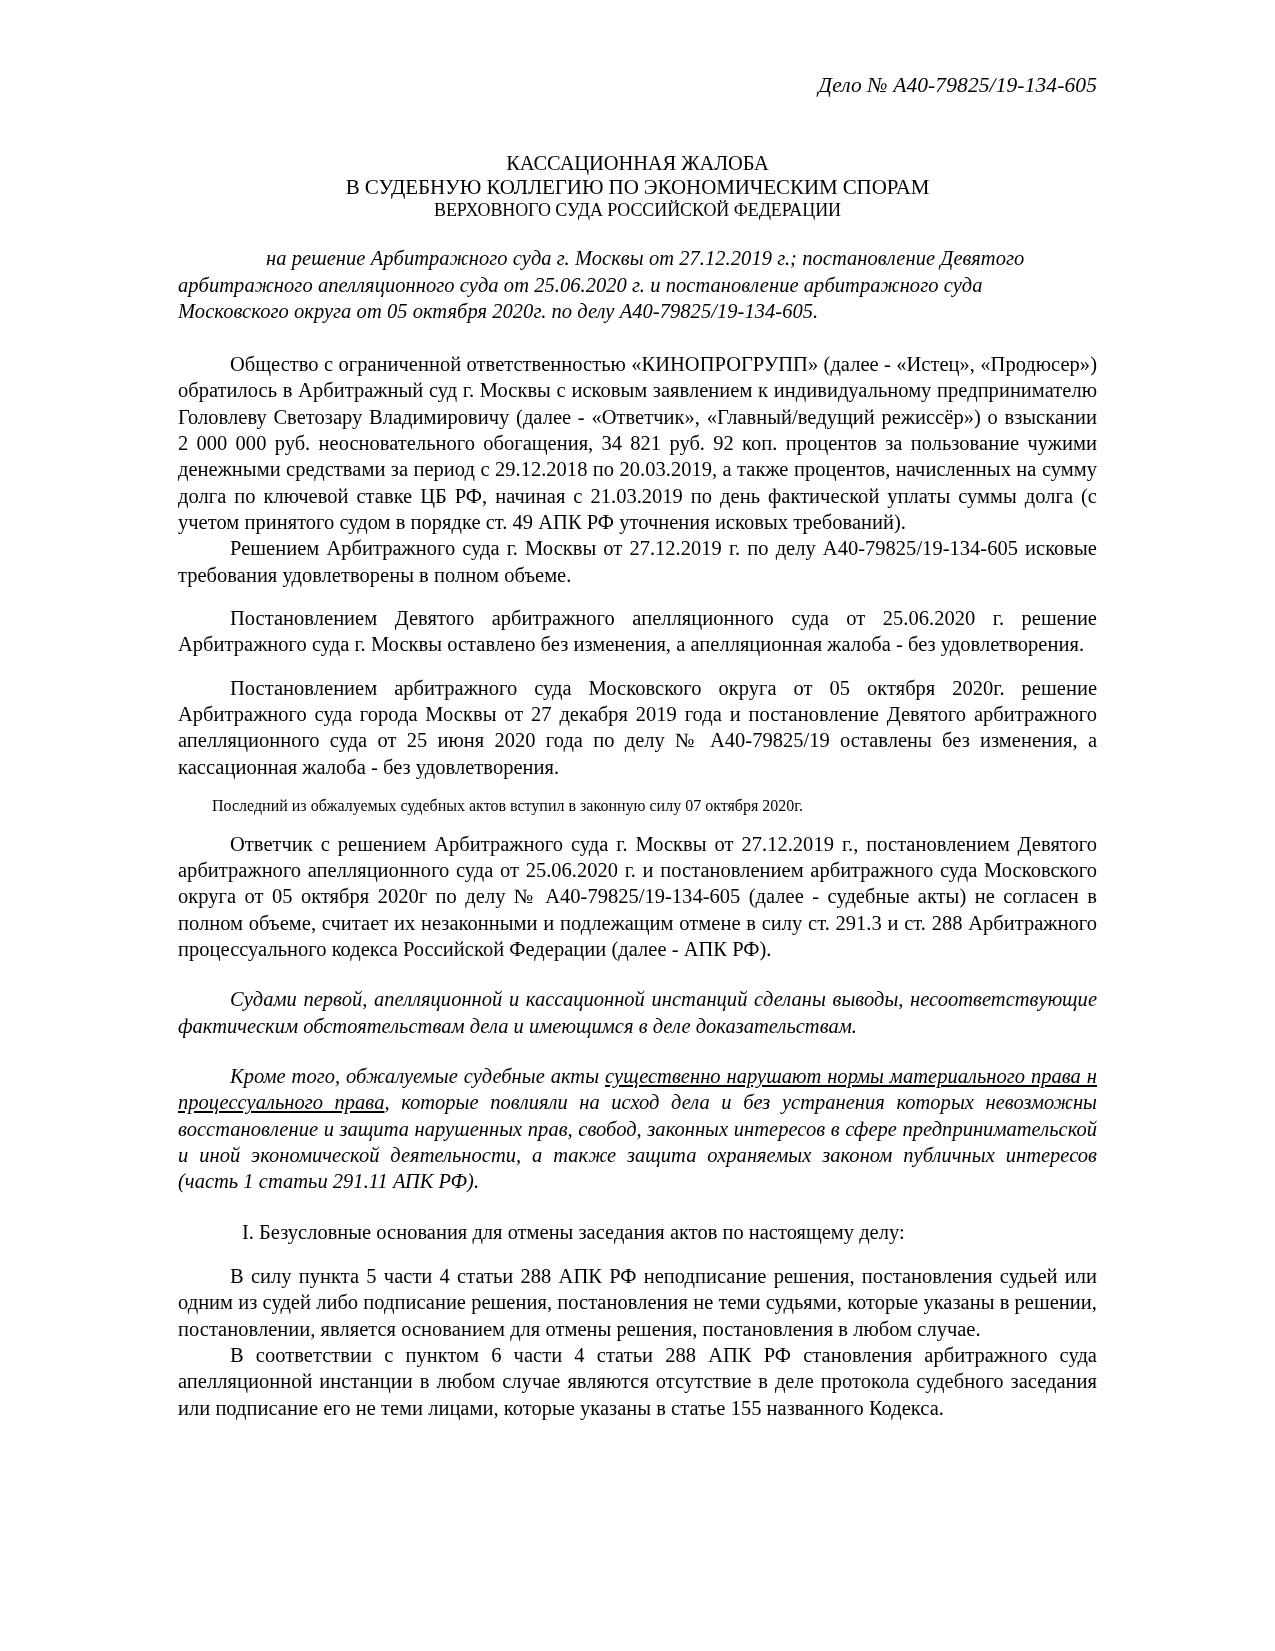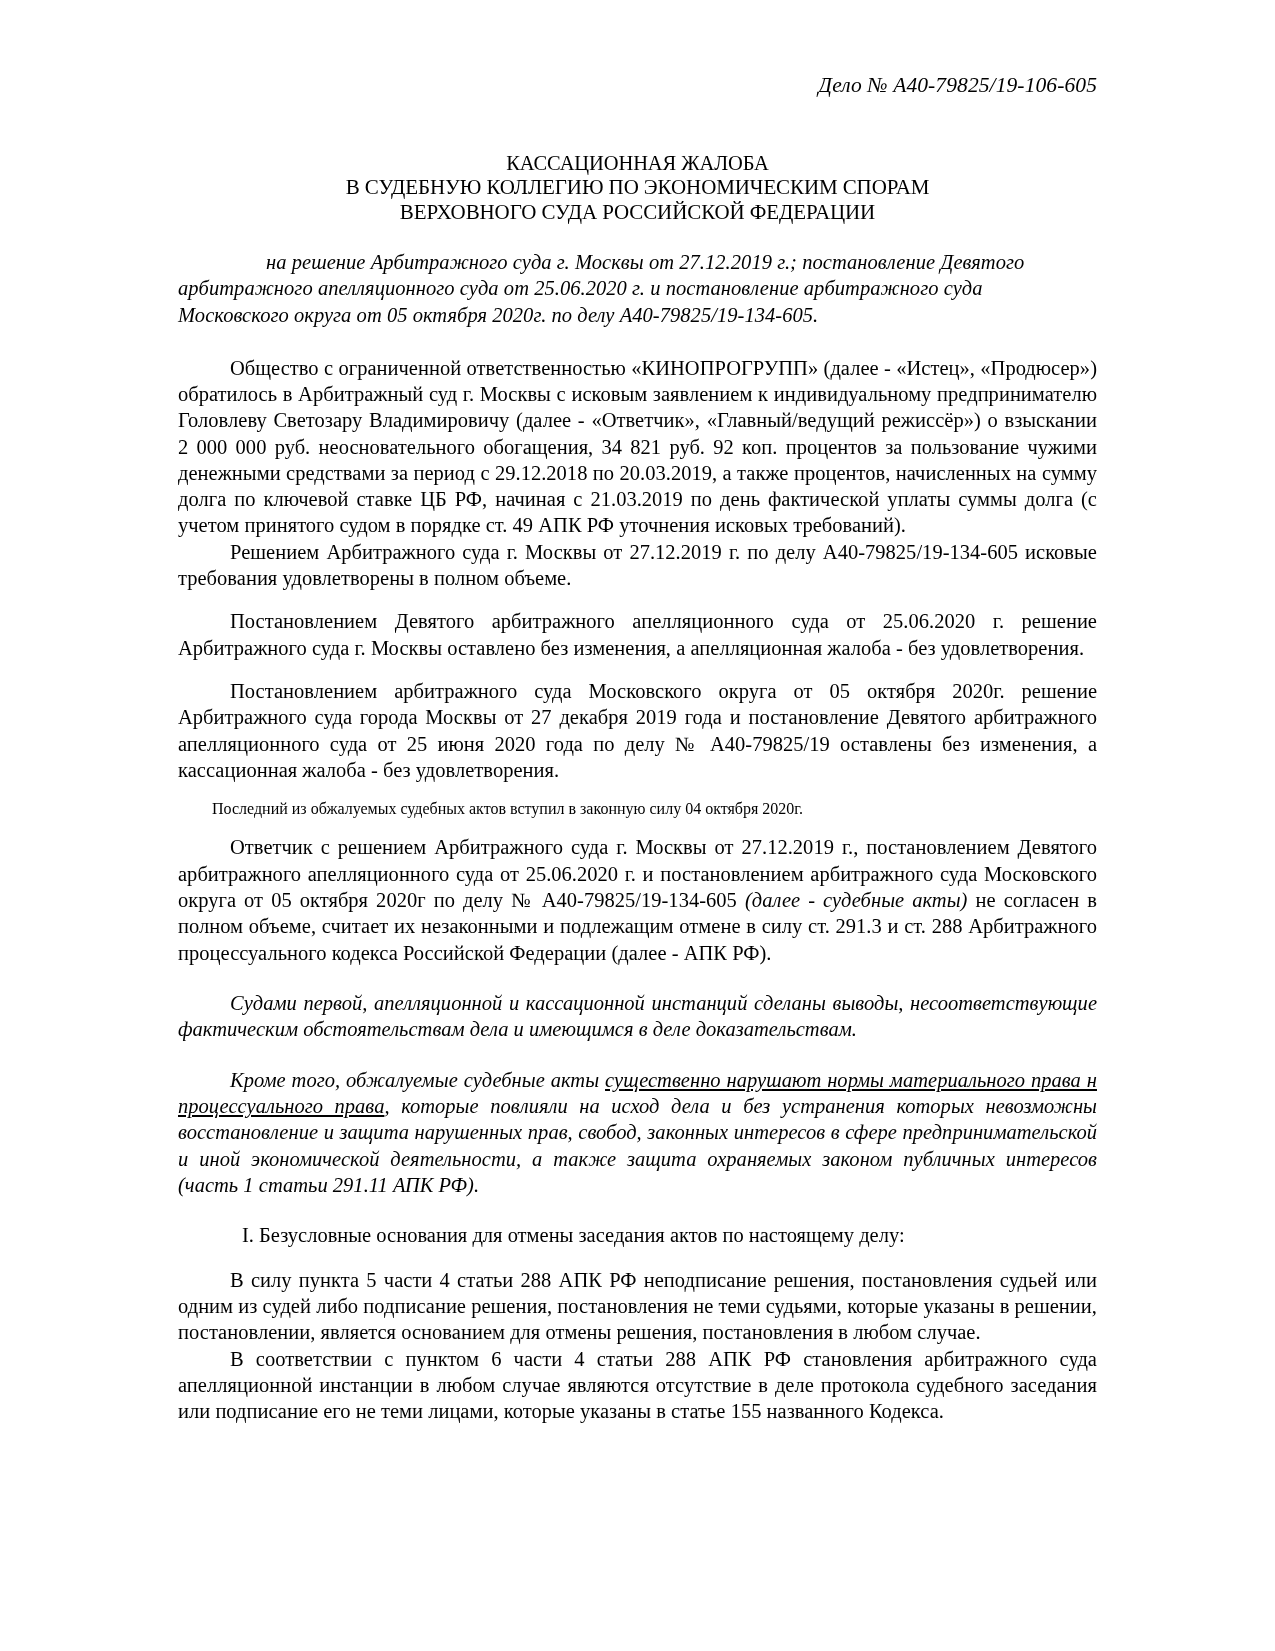--- a/index.html
+++ b/index.html
@@ -38,21 +38,21 @@
     line-height: 1.18;
     margin: 0 0 24px 0;
     letter-spacing: -0.1px;
     white-space: nowrap;
   }
   .title-line {
     display: block;
   }
   .title-line-1 { font-size: 20.5px; }
   .title-line-2 { font-size: 21px; }
-  .title-line-3 { font-size: 21px; }
+  .title-line-3 { font-size: 18px; }
 
   .subtitle {
     font-style: italic;
     font-size: 20.5px;
     line-height: 1.30;
     text-align: left;
     text-indent: 88px;
     margin: 0 0 26px 0;
     letter-spacing: 0.05px;
   }
@@ -83,47 +83,47 @@
   }
 
   p.section-head {
     font-size: 20.5px;
     line-height: 1.28;
     text-align: left;
     text-indent: 64px;
     margin: 24px 0 18px 0;
   }
 
-  .ital { font-style: italic; }
+  .ital { }
   .uline { text-decoration: underline; text-underline-offset: 2px; }
 </style>
 </head>
 <body>
 
 <div class="page">
 
-  <div class="doc-header">Дело № А40-79825/19-106-605</div>
+  <div class="doc-header">Дело № А40-79825/19-134-605</div>
 
   <div class="title-block">
     <span class="title-line title-line-1">КАССАЦИОННАЯ ЖАЛОБА</span>
     <span class="title-line title-line-2">В СУДЕБНУЮ КОЛЛЕГИЮ ПО ЭКОНОМИЧЕСКИМ СПОРАМ</span>
     <span class="title-line title-line-3">ВЕРХОВНОГО СУДА РОССИЙСКОЙ ФЕДЕРАЦИИ</span>
   </div>
 
   <div class="subtitle">на решение Арбитражного суда г. Москвы от 27.12.2019 г.; постановление Девятого арбитражного апелляционного суда от 25.06.2020 г. и постановление арбитражного суда Московского округа от 05 октября 2020г. по делу А40-79825/19-134-605.</div>
 
   <p class="body-par justify-last">Общество с ограниченной ответственностью «КИНОПРОГРУПП» (далее - «Истец», «Продюсер») обратилось в Арбитражный суд г. Москвы с исковым заявлением к индивидуальному предпринимателю Головлеву Светозару Владимировичу (далее - «Ответчик», «Главный/ведущий режиссёр») о взыскании 2 000 000 руб. неосновательного обогащения, 34 821 руб. 92 коп. процентов за пользование чужими денежными средствами за период с 29.12.2018 по 20.03.2019, а также процентов, начисленных на сумму долга по ключевой ставке ЦБ РФ, начиная с 21.03.2019 по день фактической уплаты суммы долга (с учетом принятого судом в порядке ст. 49 АПК РФ уточнения исковых требований).</p>
 
   <p class="body-par justify-last">Решением Арбитражного суда г. Москвы от 27.12.2019 г. по делу А40-79825/19-134-605 исковые требования удовлетворены в полном объеме.</p>
 
   <p class="body-par justify-last gap-before"> Постановлением Девятого арбитражного апелляционного суда от 25.06.2020 г. решение Арбитражного суда г. Москвы оставлено без изменения, а апелляционная жалоба - без удовлетворения.</p>
 
   <p class="body-par justify-last gap-before"> Постановлением арбитражного суда Московского округа от 05 октября 2020г. решение Арбитражного суда города Москвы от 27 декабря 2019 года и постановление Девятого арбитражного апелляционного суда от 25 июня 2020 года по делу № А40-79825/19 оставлены без изменения, а кассационная жалоба - без удовлетворения.</p>
 
-  <p class="tight gap-before">Последний из обжалуемых судебных актов вступил в законную силу 04 октября 2020г.</p>
+  <p class="tight gap-before">Последний из обжалуемых судебных актов вступил в законную силу 07 октября 2020г.</p>
 
 
   <p class="body-par justify-last"><span>Ответчик с решением Арбитражного суда г. Москвы от 27.12.2019 г., постановлением Девятого арбитражного апелляционного суда от 25.06.2020 г. и постановлением арбитражного суда Московского округа от 05 октября 2020г по делу № А40-79825/19-134-605 </span><span class="ital">(далее - судебные акты)</span><span> не согласен в полном объеме, считает их незаконными и подлежащим отмене в силу ст. 291.3 и ст. 288 Арбитражного процессуального кодекса Российской Федерации (далее - АПК РФ).</span></p>
 
   <p class="body-par justify-last gap-before-lg">Судами первой, апелляционной и кассационной инстанций сделаны выводы, несоответствующие фактическим обстоятельствам дела и имеющимся в деле доказательствам.</p>
 
   <p class="body-par justify-last gap-before-lg"><span>Кроме того, обжалуемые судебные акты </span><span class="uline">существенно нарушают нормы материального права н процессуального права</span><span>, которые повлияли на исход дела и без устранения которых невозможны восстановление и защита нарушенных прав, свобод, законных интересов в сфере предпринимательской и иной экономической деятельности, а также защита охраняемых законом публичных интересов (часть 1 статьи 291.11 АПК РФ).</span></p>
 
   <p class="section-head">I. Безусловные основания для отмены заседания актов по настоящему делу:</p>
 

